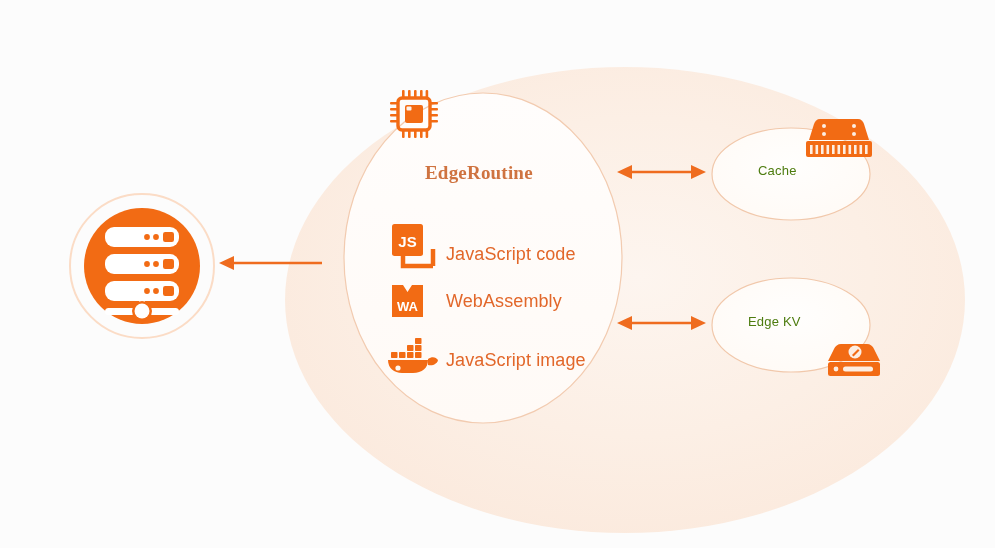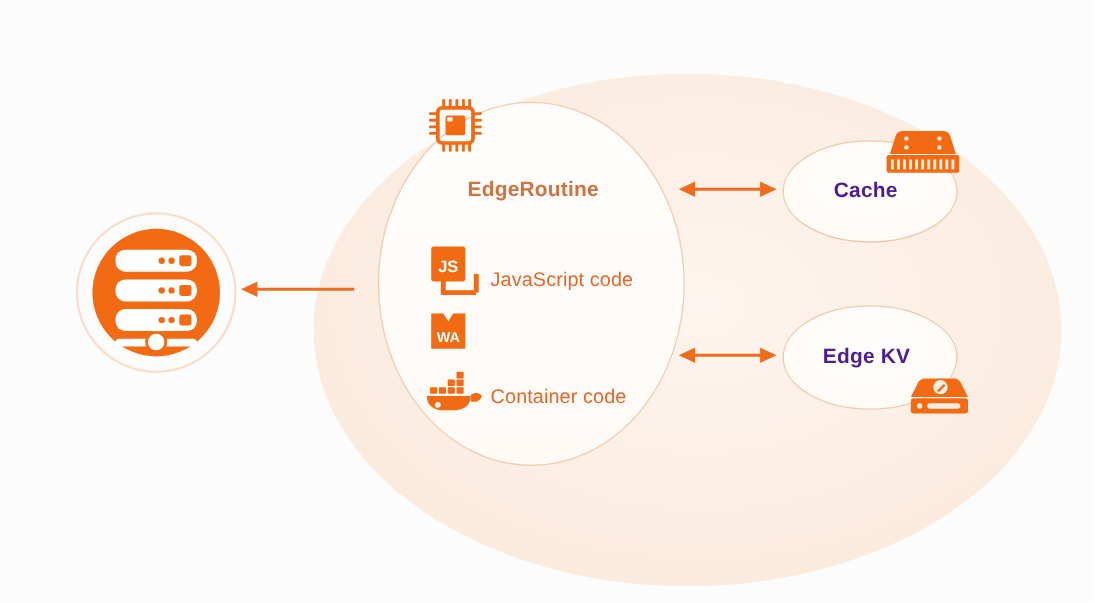--- a/index.html
+++ b/index.html
@@ -21,24 +21,23 @@
     top: 0;
     width: 995px;
     height: 548px;
   }
   .lbl {
     position: absolute;
     white-space: nowrap;
     color: #e2672a;
   }
   .node-label {
-    font-size: 19px;
+    font-size: 13px;
     letter-spacing: 0.2px;
-    color: #4c1d95;
-    font-weight: bold;
+    color: #4d7c0f;
   }
   .item-label {
     font-size: 18px;
     letter-spacing: 0.1px;
     color: #e2672a;
   }
   .title-label {
     font-size: 19px;
     font-weight: bold;
     letter-spacing: 0.2px;
@@ -193,24 +192,25 @@
     <g>
       <path d="M841 344 h26 c3 0 6 2 7 5 l6 12 h-52 l6 -12 c1 -3 4 -5 7 -5 z" fill="#f26b14"></path>
       <circle cx="855" cy="352" r="6.5" fill="#fdeee2"></circle>
       <path d="M852 355 l6 -6 l1.5 1.5 l-6 6 z" fill="#f26b14"></path>
       <rect x="828" y="362" width="52" height="14" rx="2.5" fill="#f26b14"></rect>
       <circle cx="836" cy="369" r="2.4" fill="#fdeee2"></circle>
       <rect x="843" y="366.5" width="30" height="5" rx="2.5" fill="#fdeee2"></rect>
     </g>
   </svg>
 
-  <div class="lbl title-label" style="left:425px; top:162px;">EdgeRoutine</div>
+  <div class="lbl title-label" style="left:425px; top:162px;font-family:Liberation Serif, serif;">EdgeRoutine</div>
 
   <div class="lbl item-label" style="left:446px; top:244px;">JavaScript code</div>
 
-
-  <div class="lbl item-label" style="left:446px; top:350px;">Container code</div>
+  <div class="lbl item-label" style="left:446px; top:291px;">WebAssembly</div>
+
+  <div class="lbl item-label" style="left:446px; top:350px;">JavaScript image</div>
 
   <div class="lbl node-label" style="left:758px; top:163px;">Cache</div>
 
   <div class="lbl node-label" style="left:748px; top:314px;text-align:right;">Edge KV</div>
 
 </div>
 
 </body></html>

